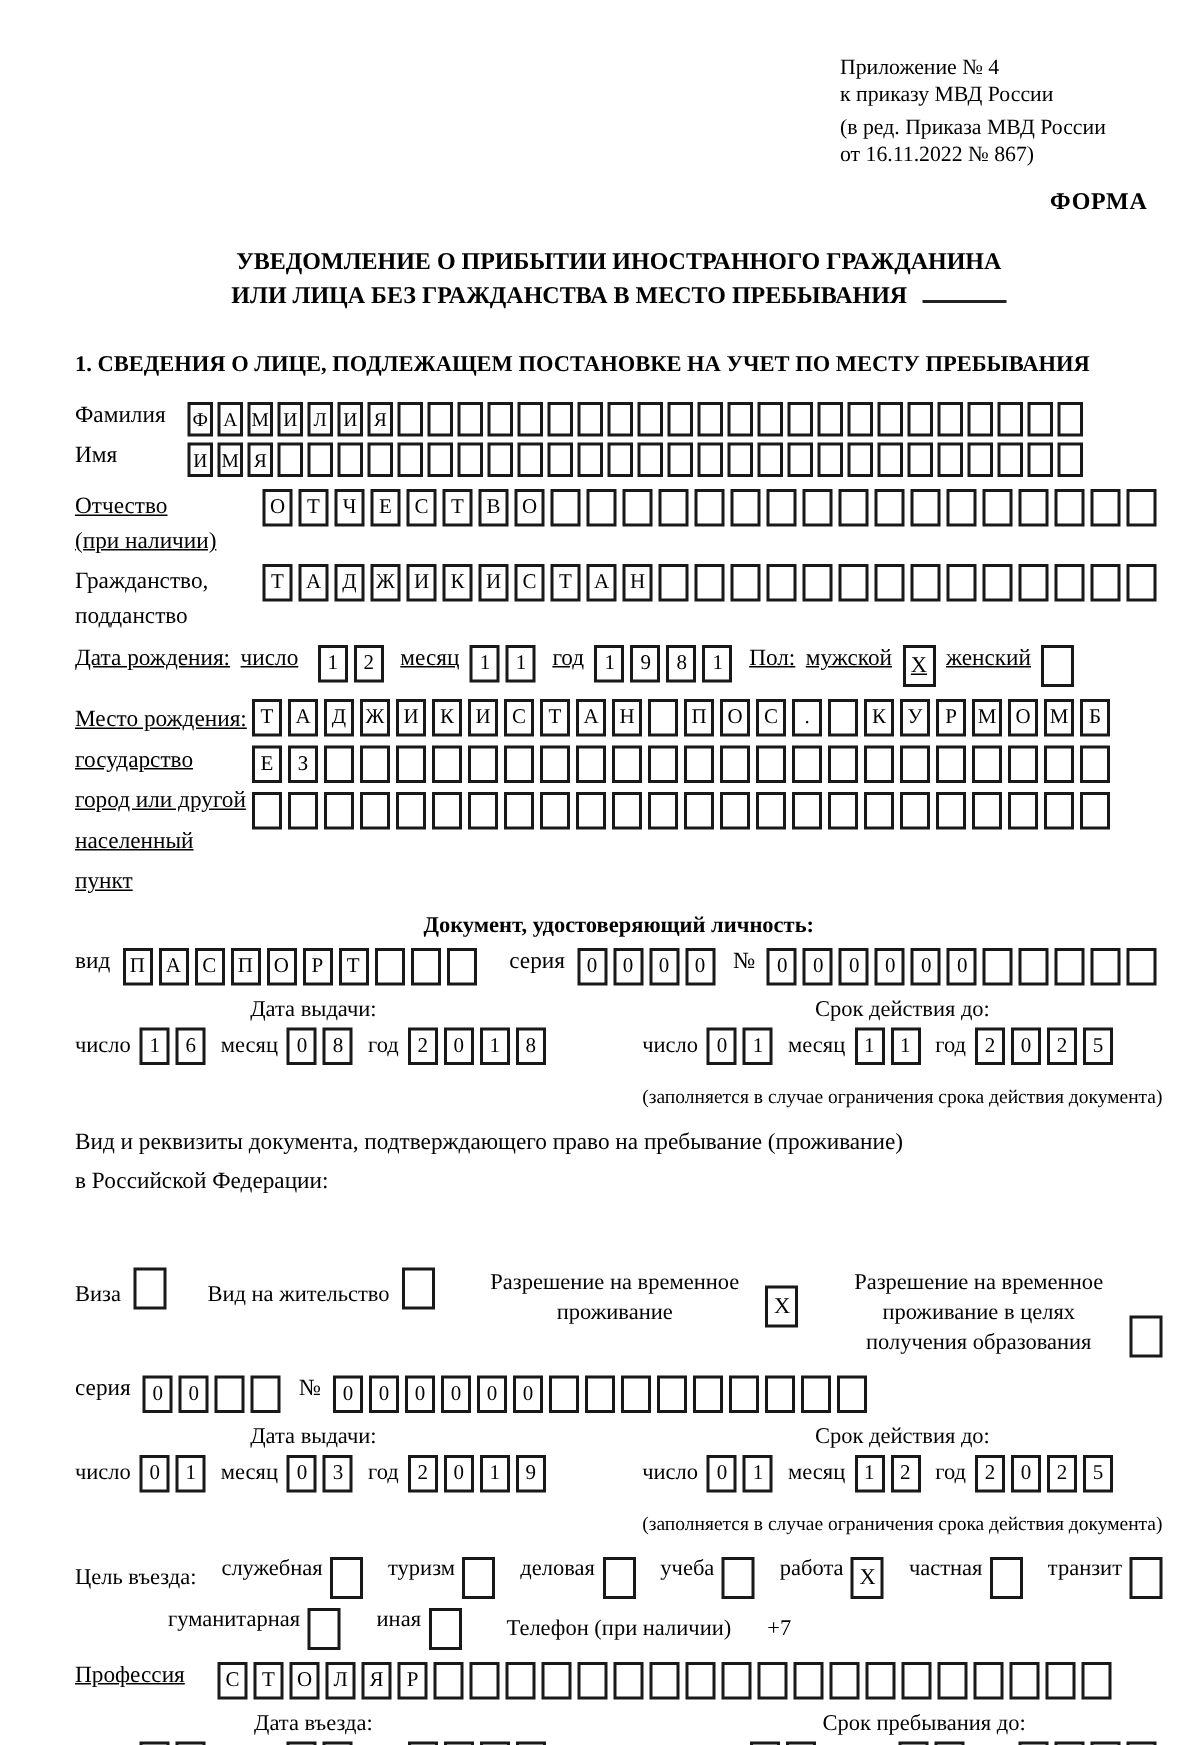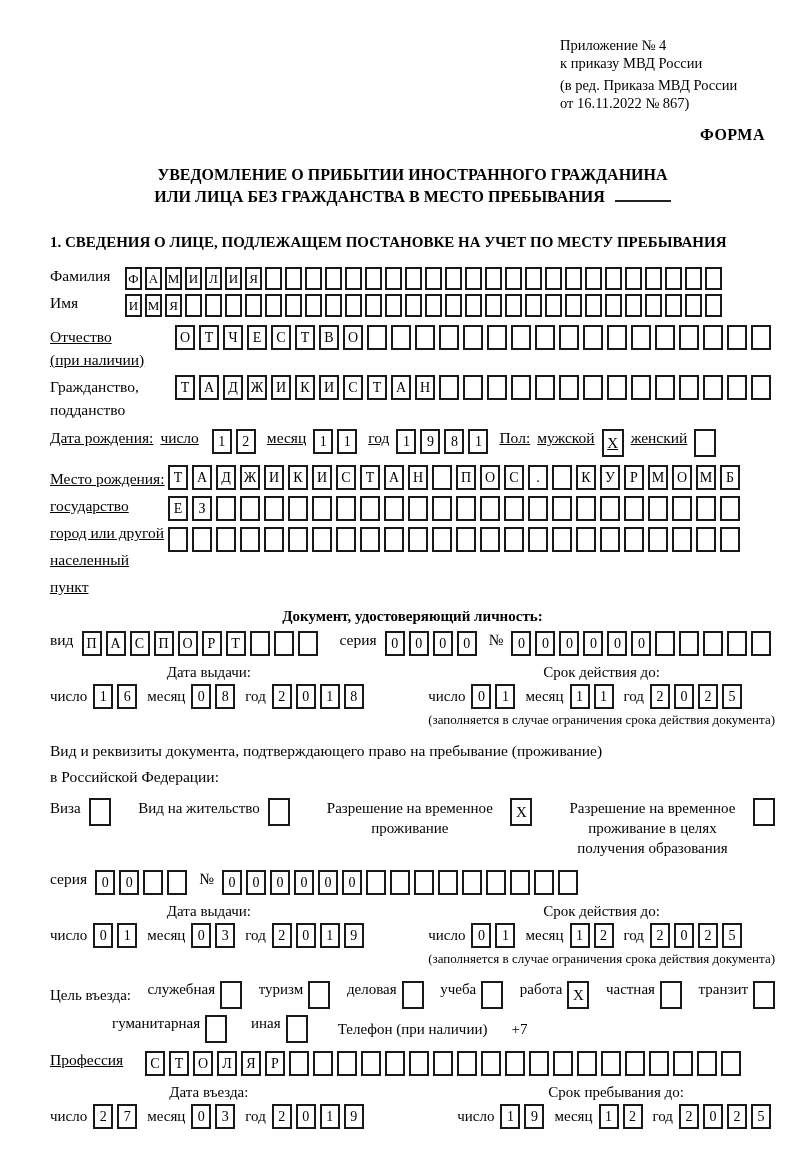--- a/index.html
+++ b/index.html
@@ -26,24 +26,24 @@
   .w112{width:112px;flex:none;}
   .w95{width:95px;flex:none;}
   .stack{line-height:23px;font-size:15.5px;}
   .stack2{line-height:27px;font-size:15.5px;}
   .mr6{margin-right:6px;} .mr10{margin-right:10px;}
   .center-b{text-align:center;font-weight:bold;font-size:15px;margin:8px 0 6px 0;}
   .dates{display:flex;justify-content:space-between;margin-top:8px;}
   .dcol{display:flex;flex-direction:column;}
   .dhead{text-align:center;font-size:15px;margin-bottom:3px;}
   .drow{display:flex;align-items:center;gap:6px;font-size:15px;}
-  .note{font-size:13px;text-align:right;margin-top:3px;white-space:nowrap;}
+  .note{font-size:13px;text-align:right;margin-top:13px;white-space:nowrap;}
   .intro{font-size:15.5px;line-height:26px;margin-top:10px;}
   .optrow{display:flex;align-items:flex-start;justify-content:space-between;margin-top:8px;}
-  .opt{display:flex;align-items:flex-start;gap:8px;}
+  .opt{display:flex;align-items:flex-end;gap:8px;margin-top:36px;}
   .opt .olbl{font-size:15px;text-align:center;line-height:20px;}
   .goalrow{display:flex;align-items:center;justify-content:space-between;margin-top:14px;font-size:15px;}
   .goal{display:flex;align-items:flex-start;gap:5px;white-space:nowrap;}
   .phone-row{display:flex;align-items:center;gap:10px;margin-top:6px;margin-left:62px;font-size:15px;}
   .mt8{margin-top:8px;text-decoration:underline;} .mt12{margin-top:12px;}
 </style>
 </head>
 <body>
 
 <div class="page">

